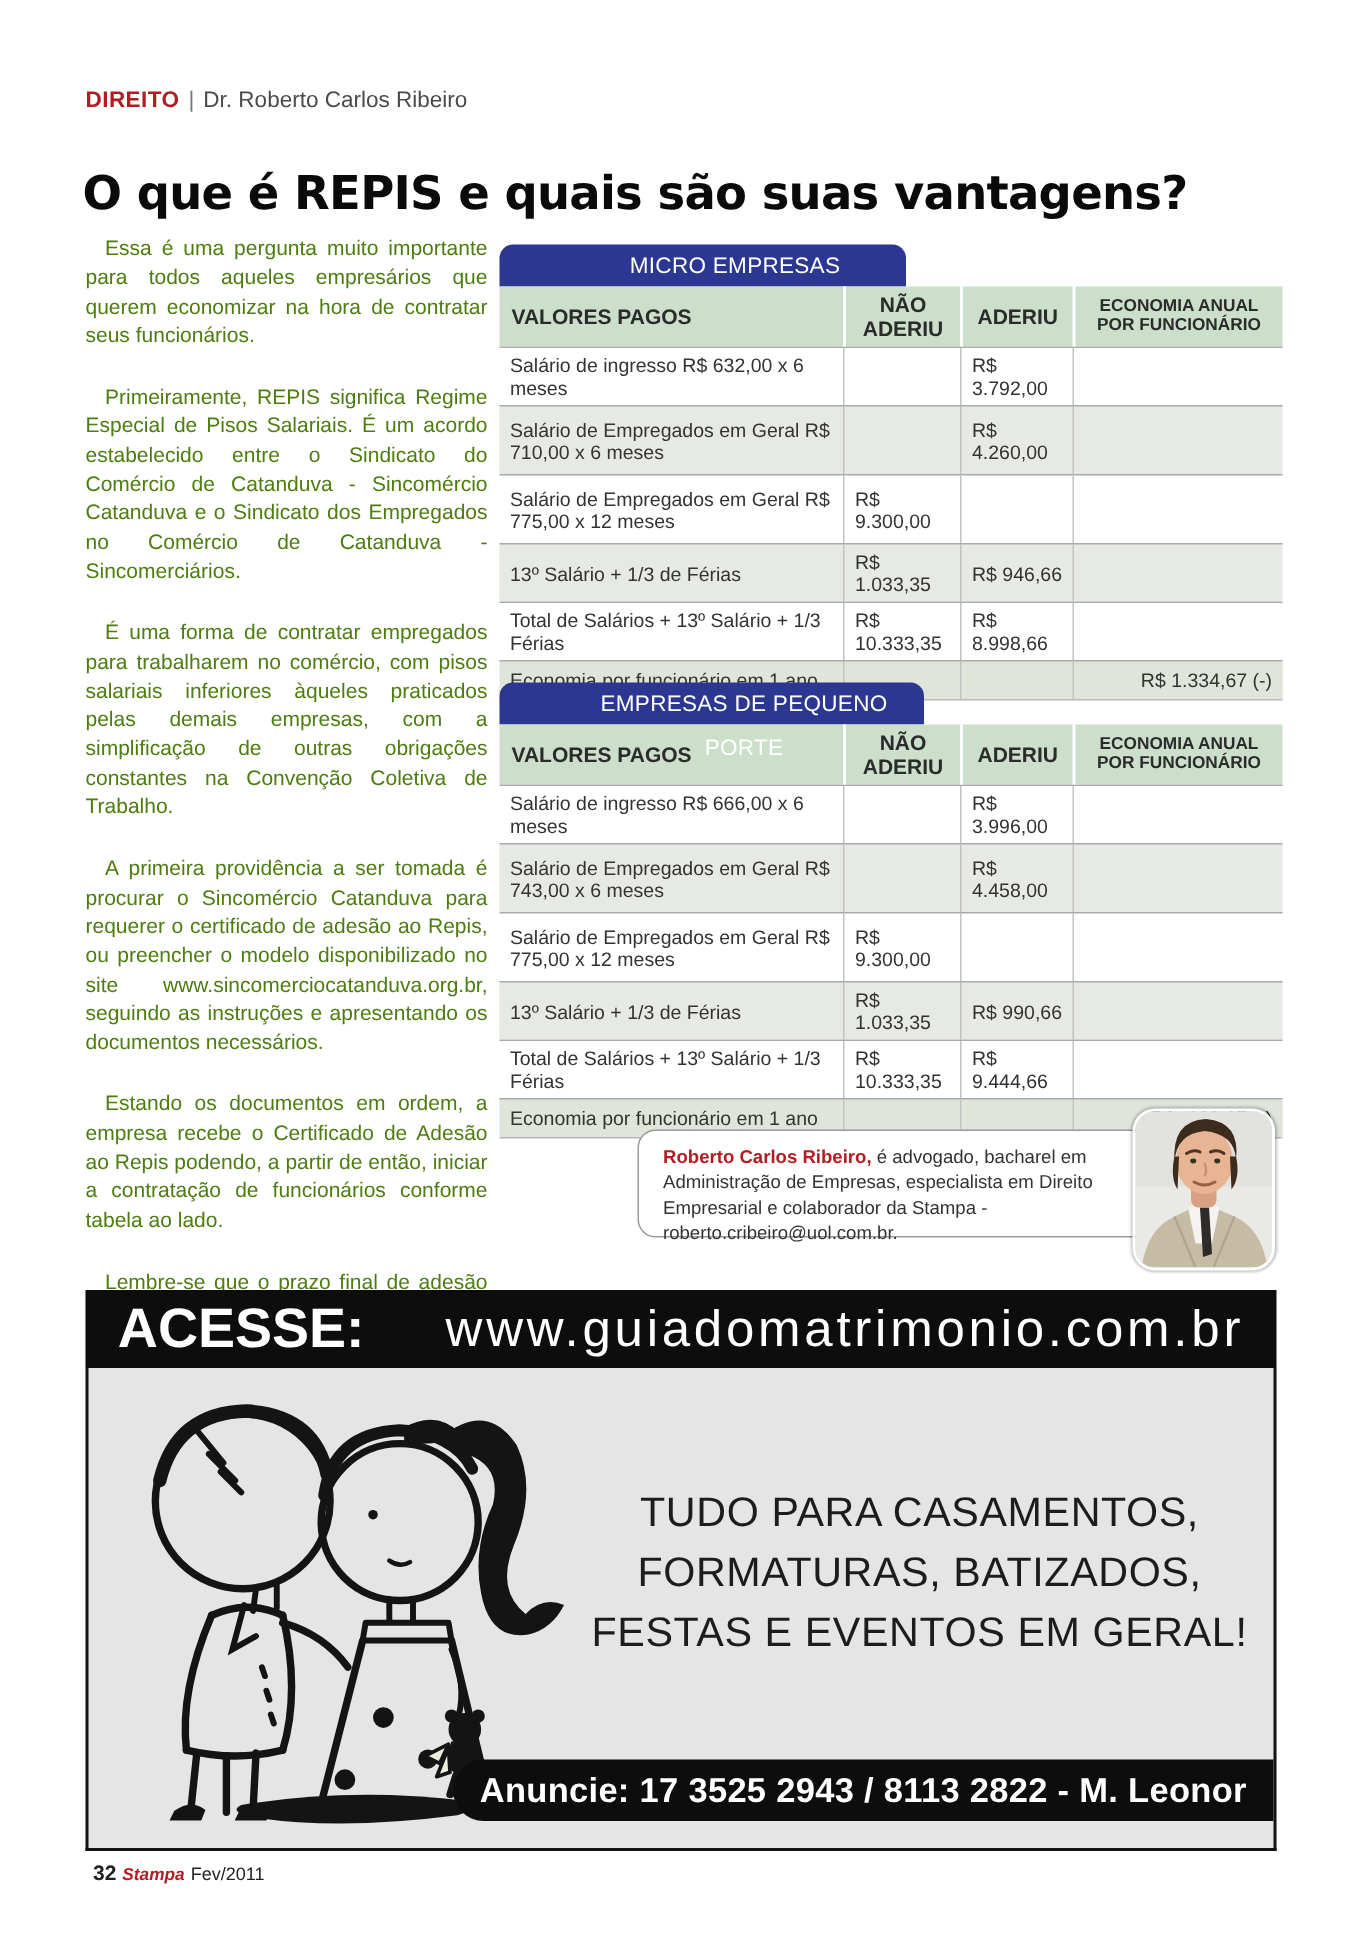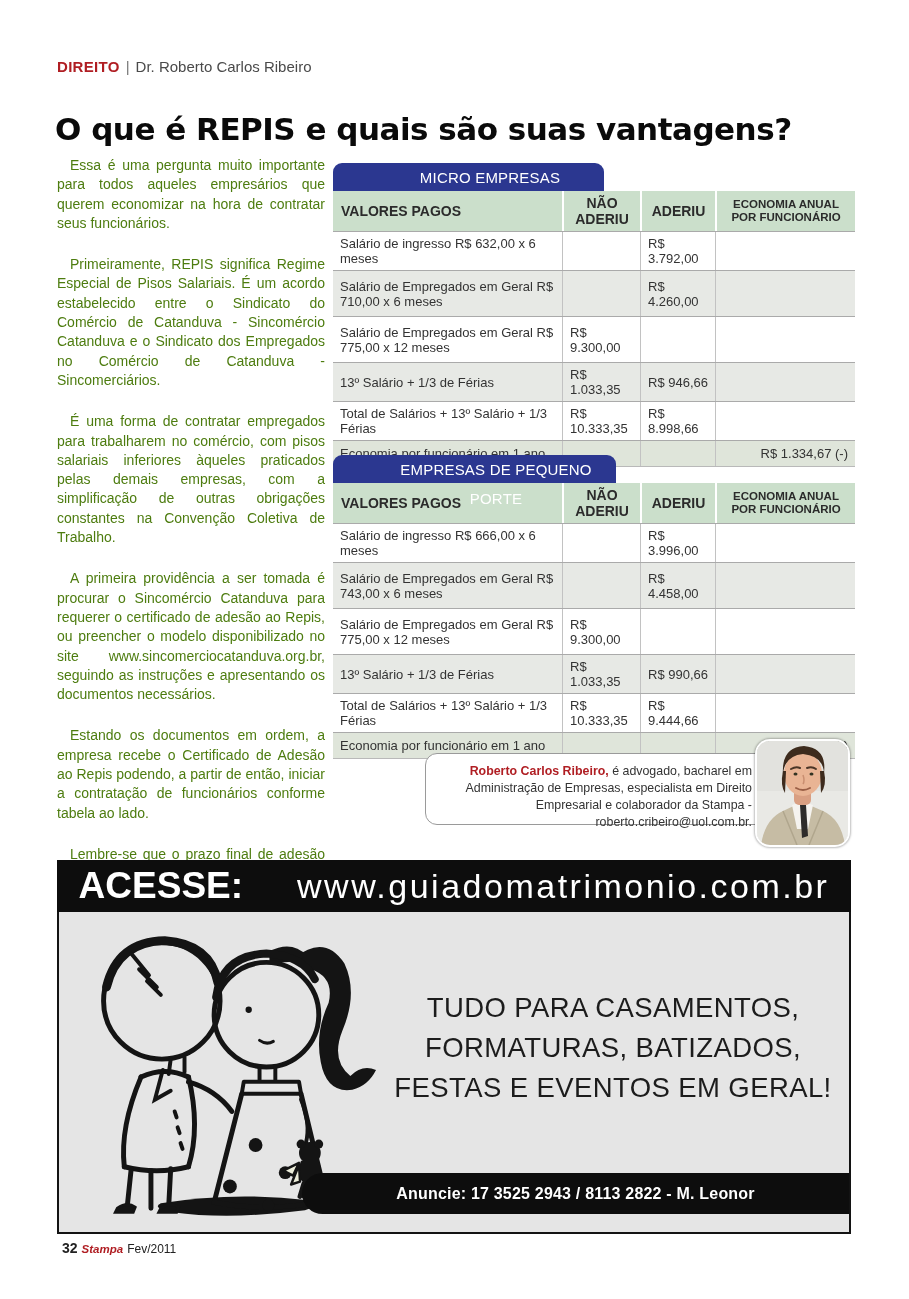--- a/index.html
+++ b/index.html
@@ -38,38 +38,38 @@
   .td{display:flex;align-items:center;padding:4px 7px;box-sizing:border-box;min-height:27px;line-height:15px;}
   .td.b1,.td.b2,.td.b3{border-left:1px solid #c2c2c2;}
   .trow.tall .td{min-height:45px;}
   .trow.foot .td{min-height:25px;}
   .num{justify-content:flex-end;}
   .mtable{border-bottom:1px solid #b9b9b9;}
 
   
   .bio{position:absolute;left:425px;top:753px;width:346px;height:72px;border:1.5px solid #9a9a9a;
        border-radius:12px;box-sizing:border-box;background:#fff;padding:9px 18px 8px 16px;
-       font-size:12.4px;line-height:17px;text-align:right;color:#333;}
+       font-size:12.4px;line-height:17px;text-align:left;color:#333;}
   .bio .name{color:#b01e23;font-weight:bold;}
   .photo{position:absolute;left:757px;top:741px;width:91px;height:104px;border-radius:13px;
          overflow:hidden;box-shadow:0 0 0 2px #fff,0 0 2px 3px rgba(0,0,0,.25);}
 
   
   .ad{position:absolute;left:57px;top:860px;width:794px;}
   .adbar{height:52px;background:#0d0d0d;color:#fff;display:flex;align-items:center;justify-content:center;gap:44px;}
   .adbar .b{font-weight:bold;font-size:37px;letter-spacing:0;}
   .adbar .u{font-weight:normal;font-size:34px;letter-spacing:2.5px;margin-left:10px;}
   .adbody{position:relative;height:320px;background:#e5e5e5;border:2px solid #131313;border-top:none;
           box-sizing:content-box;}
   .adart{position:absolute;left:6px;top:4px;}
   .adtext{position:absolute;left:326px;right:8px;top:76px;text-align:center;color:#1c1c1c;
           font-size:27.5px;line-height:40px;letter-spacing:.4px;}
   .adfoot{position:absolute;right:0;bottom:18px;left:243px;height:41px;background:#0d0d0d;
           border-radius:22px 0 0 22px;color:#fff;display:flex;align-items:center;justify-content:center;
-          font-weight:bold;font-size:16px;letter-spacing:.2px;}
+          font-weight:bold;font-size:23px;letter-spacing:.2px;}
 
   
   .pfoot{position:absolute;left:62px;top:1240px;font-size:12px;color:#222;display:flex;align-items:baseline;gap:4px;}
   .pfoot .num{font-size:14px;font-weight:bold;}
   .pfoot .mag{color:#b01e23;font-style:italic;font-weight:bold;font-size:11.5px;}
 </style>
 </head>
 <body>
 
 <div class="page">

